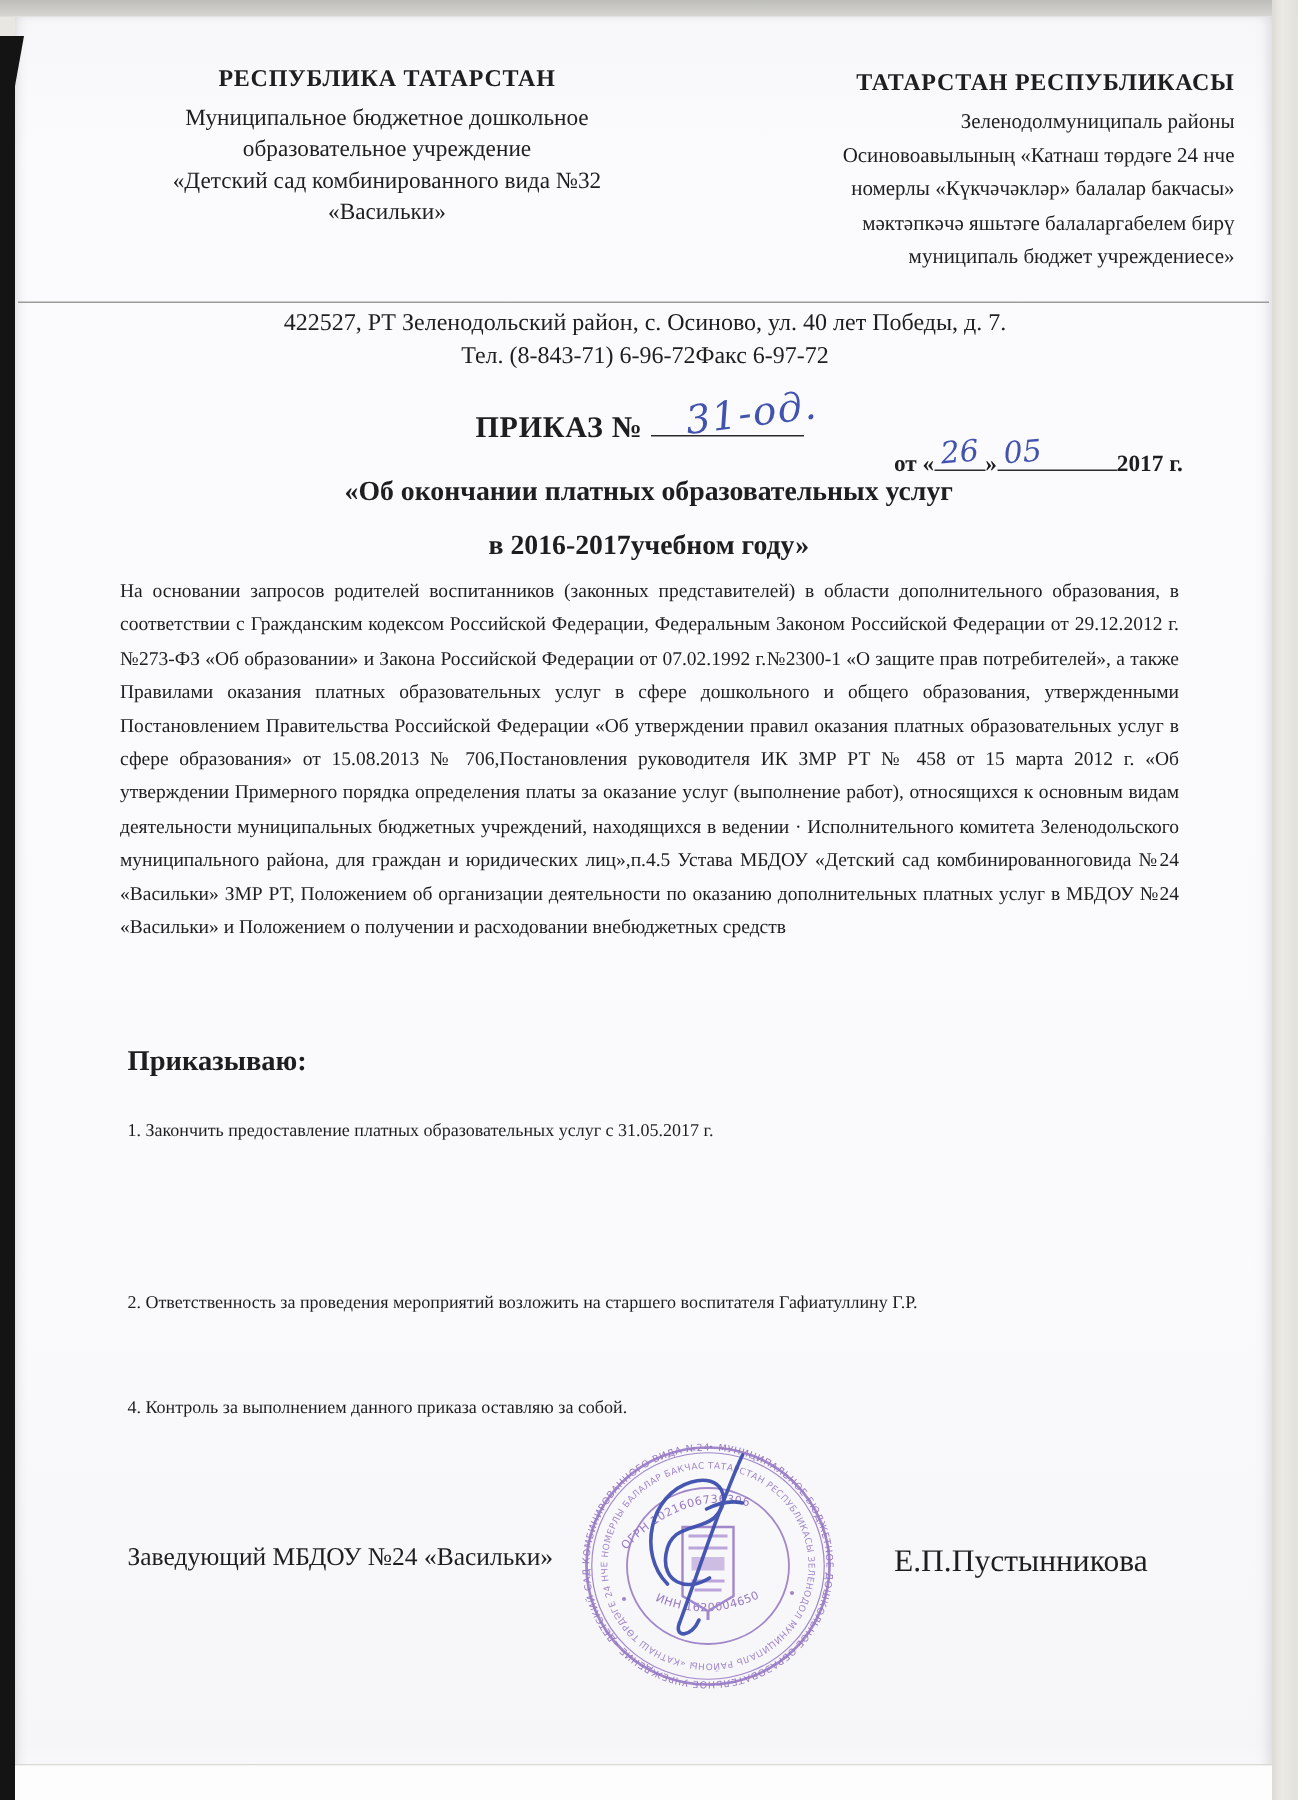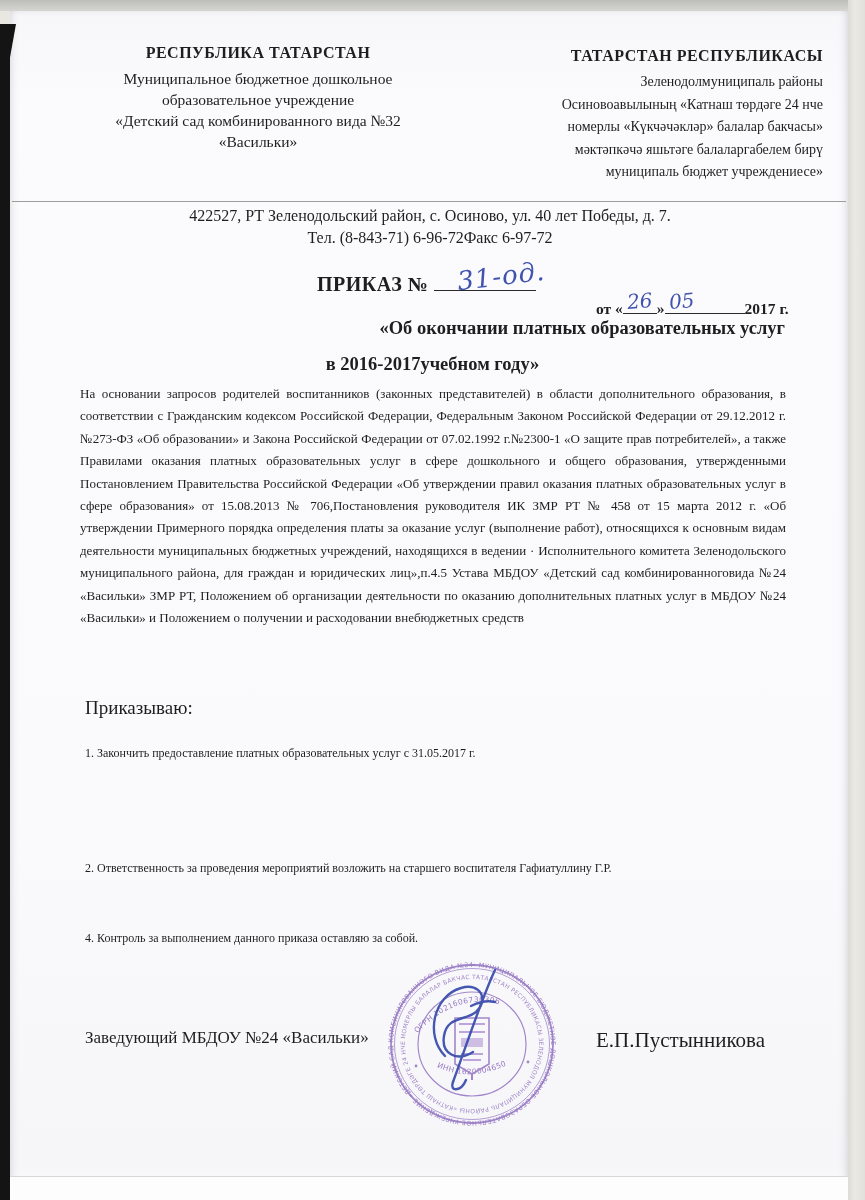--- a/index.html
+++ b/index.html
@@ -35,25 +35,25 @@
   
   .order-no{position:absolute;left:300px;top:272px;width:330px;font-size:20px;font-weight:bold;letter-spacing:.5px;margin-left:17px;}
   .no-underline{display:inline-block;width:102px;border-bottom:1.3px solid #2a2a2c;height:18px;vertical-align:baseline;}
   .hand{color:#4253ae;font-style:italic;font-family:"DejaVu Serif",serif;}
   .hand-no{position:absolute;left:457px;top:261px;font-size:26px;transform:rotate(-7deg);letter-spacing:1px;}
   .date-line{position:absolute;left:596px;top:299px;font-size:15.5px;font-weight:bold;white-space:nowrap;}
   .d-ul{display:inline-block;border-bottom:1.2px solid #2a2a2c;height:14px;position:relative;vertical-align:baseline;}
   .d-ul.day{width:34px;} .d-ul.month{width:80px;}
   .d-ul .hand{position:absolute;font-weight:normal;font-size:20px;top:-10px;left:4px;transform:rotate(-5deg);}
   .subject{position:absolute;left:80px;width:705px;text-align:center;font-weight:bold;font-size:18.5px;}
-  .subject.l1{top:318px;text-align:right;} .subject.l2{top:354px;}
+  .subject.l1{top:318px;} .subject.l2{top:354px;}
 
   
   .body-par{position:absolute;left:80px;top:383px;width:706px;font-size:13px;line-height:22.4px;text-align:justify;}
-  .decree{position:absolute;left:85px;top:697px;font-size:19px;font-weight:normal;}
+  .decree{position:absolute;left:85px;top:697px;font-size:19px;font-weight:bold;}
   .item{position:absolute;left:85px;width:706px;font-size:12px;line-height:25px;text-align:justify;}
   .item.i1{top:741px;} .item.i2{top:791px;} .item.i3{top:856px;} .item.i4{top:926px;}
 
   
   .sig-pos{position:absolute;left:85px;top:1028px;font-size:17px;}
   .sig-name{position:absolute;left:596px;top:1028px;font-size:21px;}
 
   .stamp-wrap{position:absolute;left:383px;top:958px;width:182px;height:172px;}
   .stamp-wrap svg{display:block;}
 </style>

